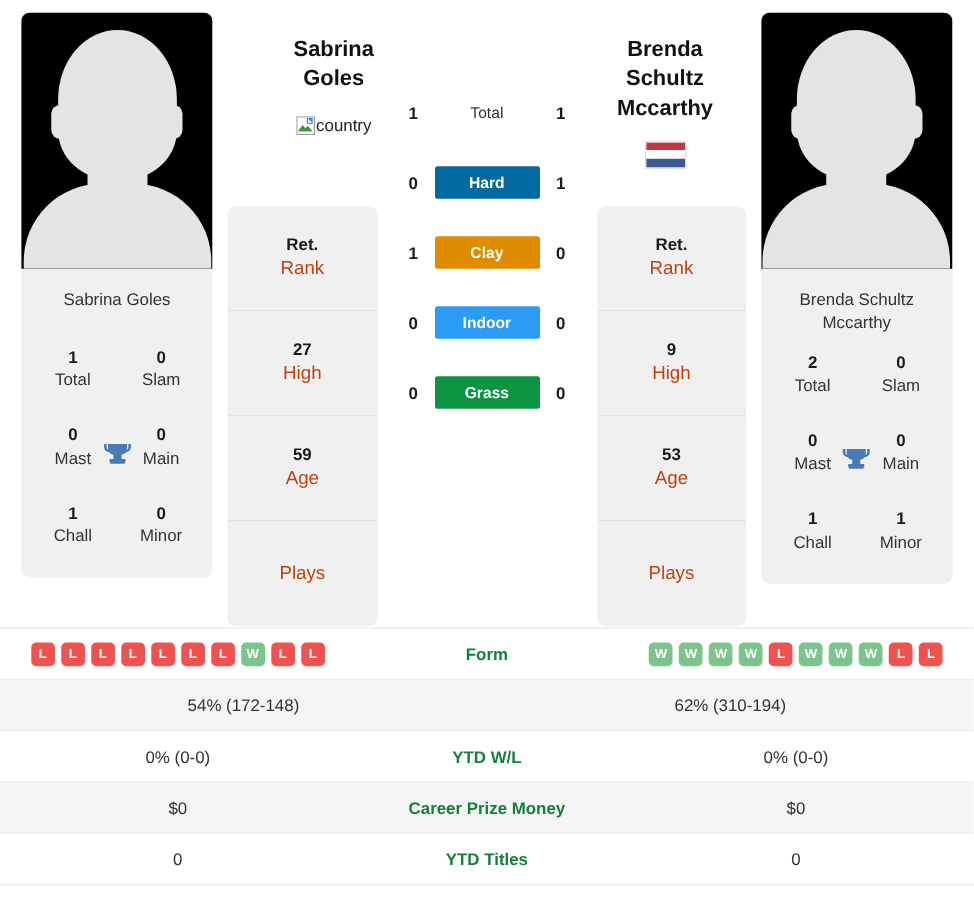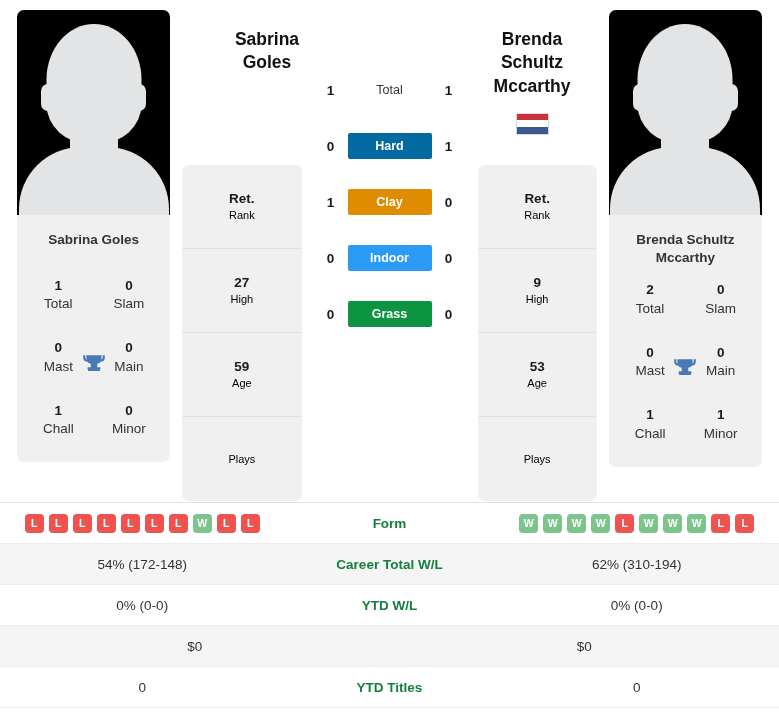--- a/index.html
+++ b/index.html
@@ -77,21 +77,20 @@
     background: #e3e4e6;
     border-radius: 62px 62px 0 0;
   }
   .photo-name {
     text-align: center;
     font-size: 13.5px;
     color: #333333;
     padding: 16px 6px 4px 6px;
     line-height: 1.35;
     min-height: 52px;
-    font-weight: bold;
   }
 
   .titles-grid {
     display: grid;
     grid-template-columns: 1fr 1fr;
     position: relative;
     padding: 4px 6px 18px 6px;
     row-gap: 14px;
   }
   .title-cell {
@@ -136,22 +135,22 @@
     border-bottom: 1px solid #e2e2e2;
     line-height: 1.35;
   }
   .rank-cell:last-child { border-bottom: none; align-items: center; }
   .rank-cell .num {
     font-size: 13.5px;
     font-weight: bold;
     color: #1a1a1a;
   }
   .rank-cell .lbl {
-    font-size: 11px;
-    color: #000000;
+    font-size: 15px;
+    color: #c2410c;
   }
 
   
   .surface-col {
     flex: 1;
     padding-top: 52px;
     display: flex;
     flex-direction: column;
     align-items: center;
   }
@@ -441,20 +440,33 @@
           <path d="M4 3H2v2.2A4 4 0 0 0 6 9V7.2A2 2 0 0 1 4 5.3V3zm16 0h2v2.2A4 4 0 0 1 18 9V7.2a2 2 0 0 0 2-1.9V3z" fill="#4a7ab5"></path>
           <rect x="10.6" y="10" width="2.8" height="5" fill="#4a7ab5"></rect>
           <rect x="6.5" y="15.2" width="11" height="2.3" rx="0.5" fill="#4a7ab5"></rect>
         </svg>
       </div>
     </div>
 
     <div class="name-block" style="left:200px;">
       <div class="pname">Sabrina</div>
       <div class="pname">Goles</div>
+      <div class="flag-wrap">
+        <span class="broken-img">
+          <span class="broken-ico">
+            <svg viewBox="0 0 16 16" width="15" height="15">
+              <rect x="0.5" y="0.5" width="15" height="15" fill="#ffffff" stroke="#9a9a9a"></rect>
+              <path d="M2 12l3.5-4.5 2.2 2.8L10 8l4 5H2z" fill="#3c9a3c"></path>
+              <path d="M9.5 1.5h4.5v4.5z" fill="#3c8ad8"></path>
+              <path d="M9.5 1.5v4.5h4.5" fill="none" stroke="#2c6aa8" stroke-width="0.8"></path>
+            </svg>
+          </span>
+          <span>country</span>
+        </span>
+      </div>
     </div>
 
     <div class="name-block" style="left:465px;">
       <div class="pname">Brenda Schultz</div>
       <div class="pname">Mccarthy</div>
       <div class="flag-wrap">
         <span class="flag-nl">
           <i class="r"></i>
             <i class="w"></i>
             <i class="b"></i>
@@ -489,32 +501,32 @@
         <span class="badge w">W</span>
         <span class="badge w">W</span>
         <span class="badge w">W</span>
         <span class="badge l">L</span>
         <span class="badge l">L</span>
       </div>
     </div>
 
     <div class="trow alt">
       <div class="cell">54% (172-148)</div>
-      <div class="cell mid">Career Total W/L</div>
       <div class="cell">62% (310-194)</div>
     </div>
 
     <div class="trow">
       <div class="cell">0% (0-0)</div>
       <div class="cell mid">YTD W/L</div>
       <div class="cell">0% (0-0)</div>
     </div>
 
     <div class="trow alt">
       <div class="cell">$0</div>
+      <div class="cell mid">Career Prize Money</div>
       <div class="cell">$0</div>
     </div>
 
     <div class="trow">
       <div class="cell">0</div>
       <div class="cell mid">YTD Titles</div>
       <div class="cell">0</div>
     </div>
 
   </div>

